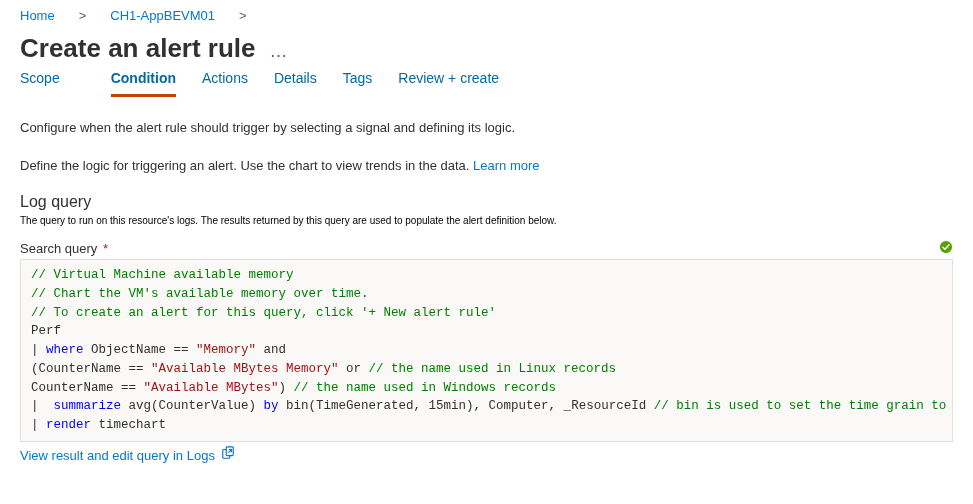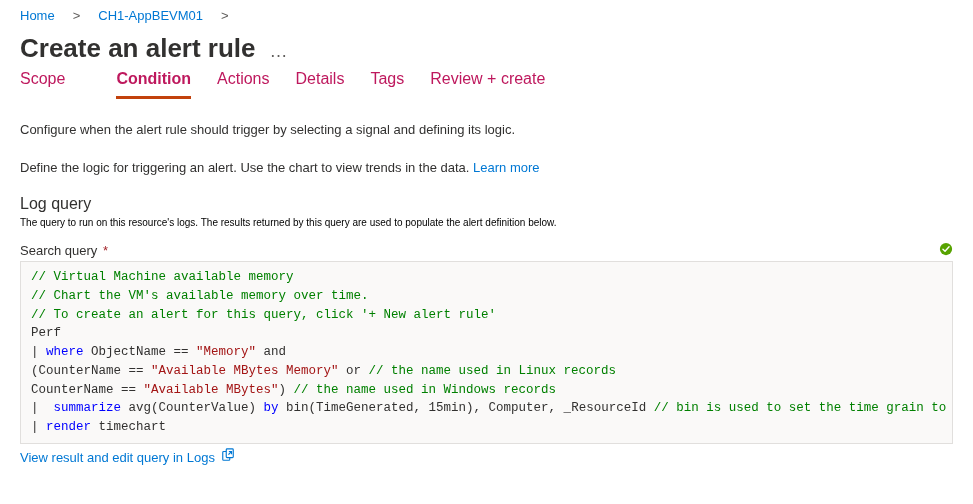--- a/index.html
+++ b/index.html
@@ -7,21 +7,21 @@
     font-family: "Segoe UI", -apple-system, BlinkMacSystemFont, sans-serif;
     font-size: 13px;
     color: #323130;
     background: #ffffff;
     width: 973px;
     padding: 8px 20px 20px 20px;
   }
   .breadcrumb {
     display: flex;
     align-items: center;
-    gap: 18px;
+    gap: 24px;
     margin-bottom: 10px;
     font-size: 13px;
   }
   .breadcrumb a {
     color: #0078d4;
     text-decoration: none;
     cursor: pointer;
   }
   .breadcrumb .sep { color: #605e5c; }
   .title-row {
@@ -43,22 +43,22 @@
   }
   .tabs {
     display: flex;
     gap: 26px;
     border-bottom: 1px solid transparent;
     margin-bottom: 20px;
   }
   .tab {
     padding: 6px 0 8px 0;
     cursor: pointer;
-    font-size: 16px;
-    color: #be185d;
+    font-size: 14px;
+    color: #0369a1;
     border-bottom: 3px solid transparent;
   }
   .tab.active {
     border-bottom: 3px solid #c2410c;
     font-weight: 600;
     margin-left: 25px;
   }
   .description {
     font-size: 13px;
     color: #323130;

